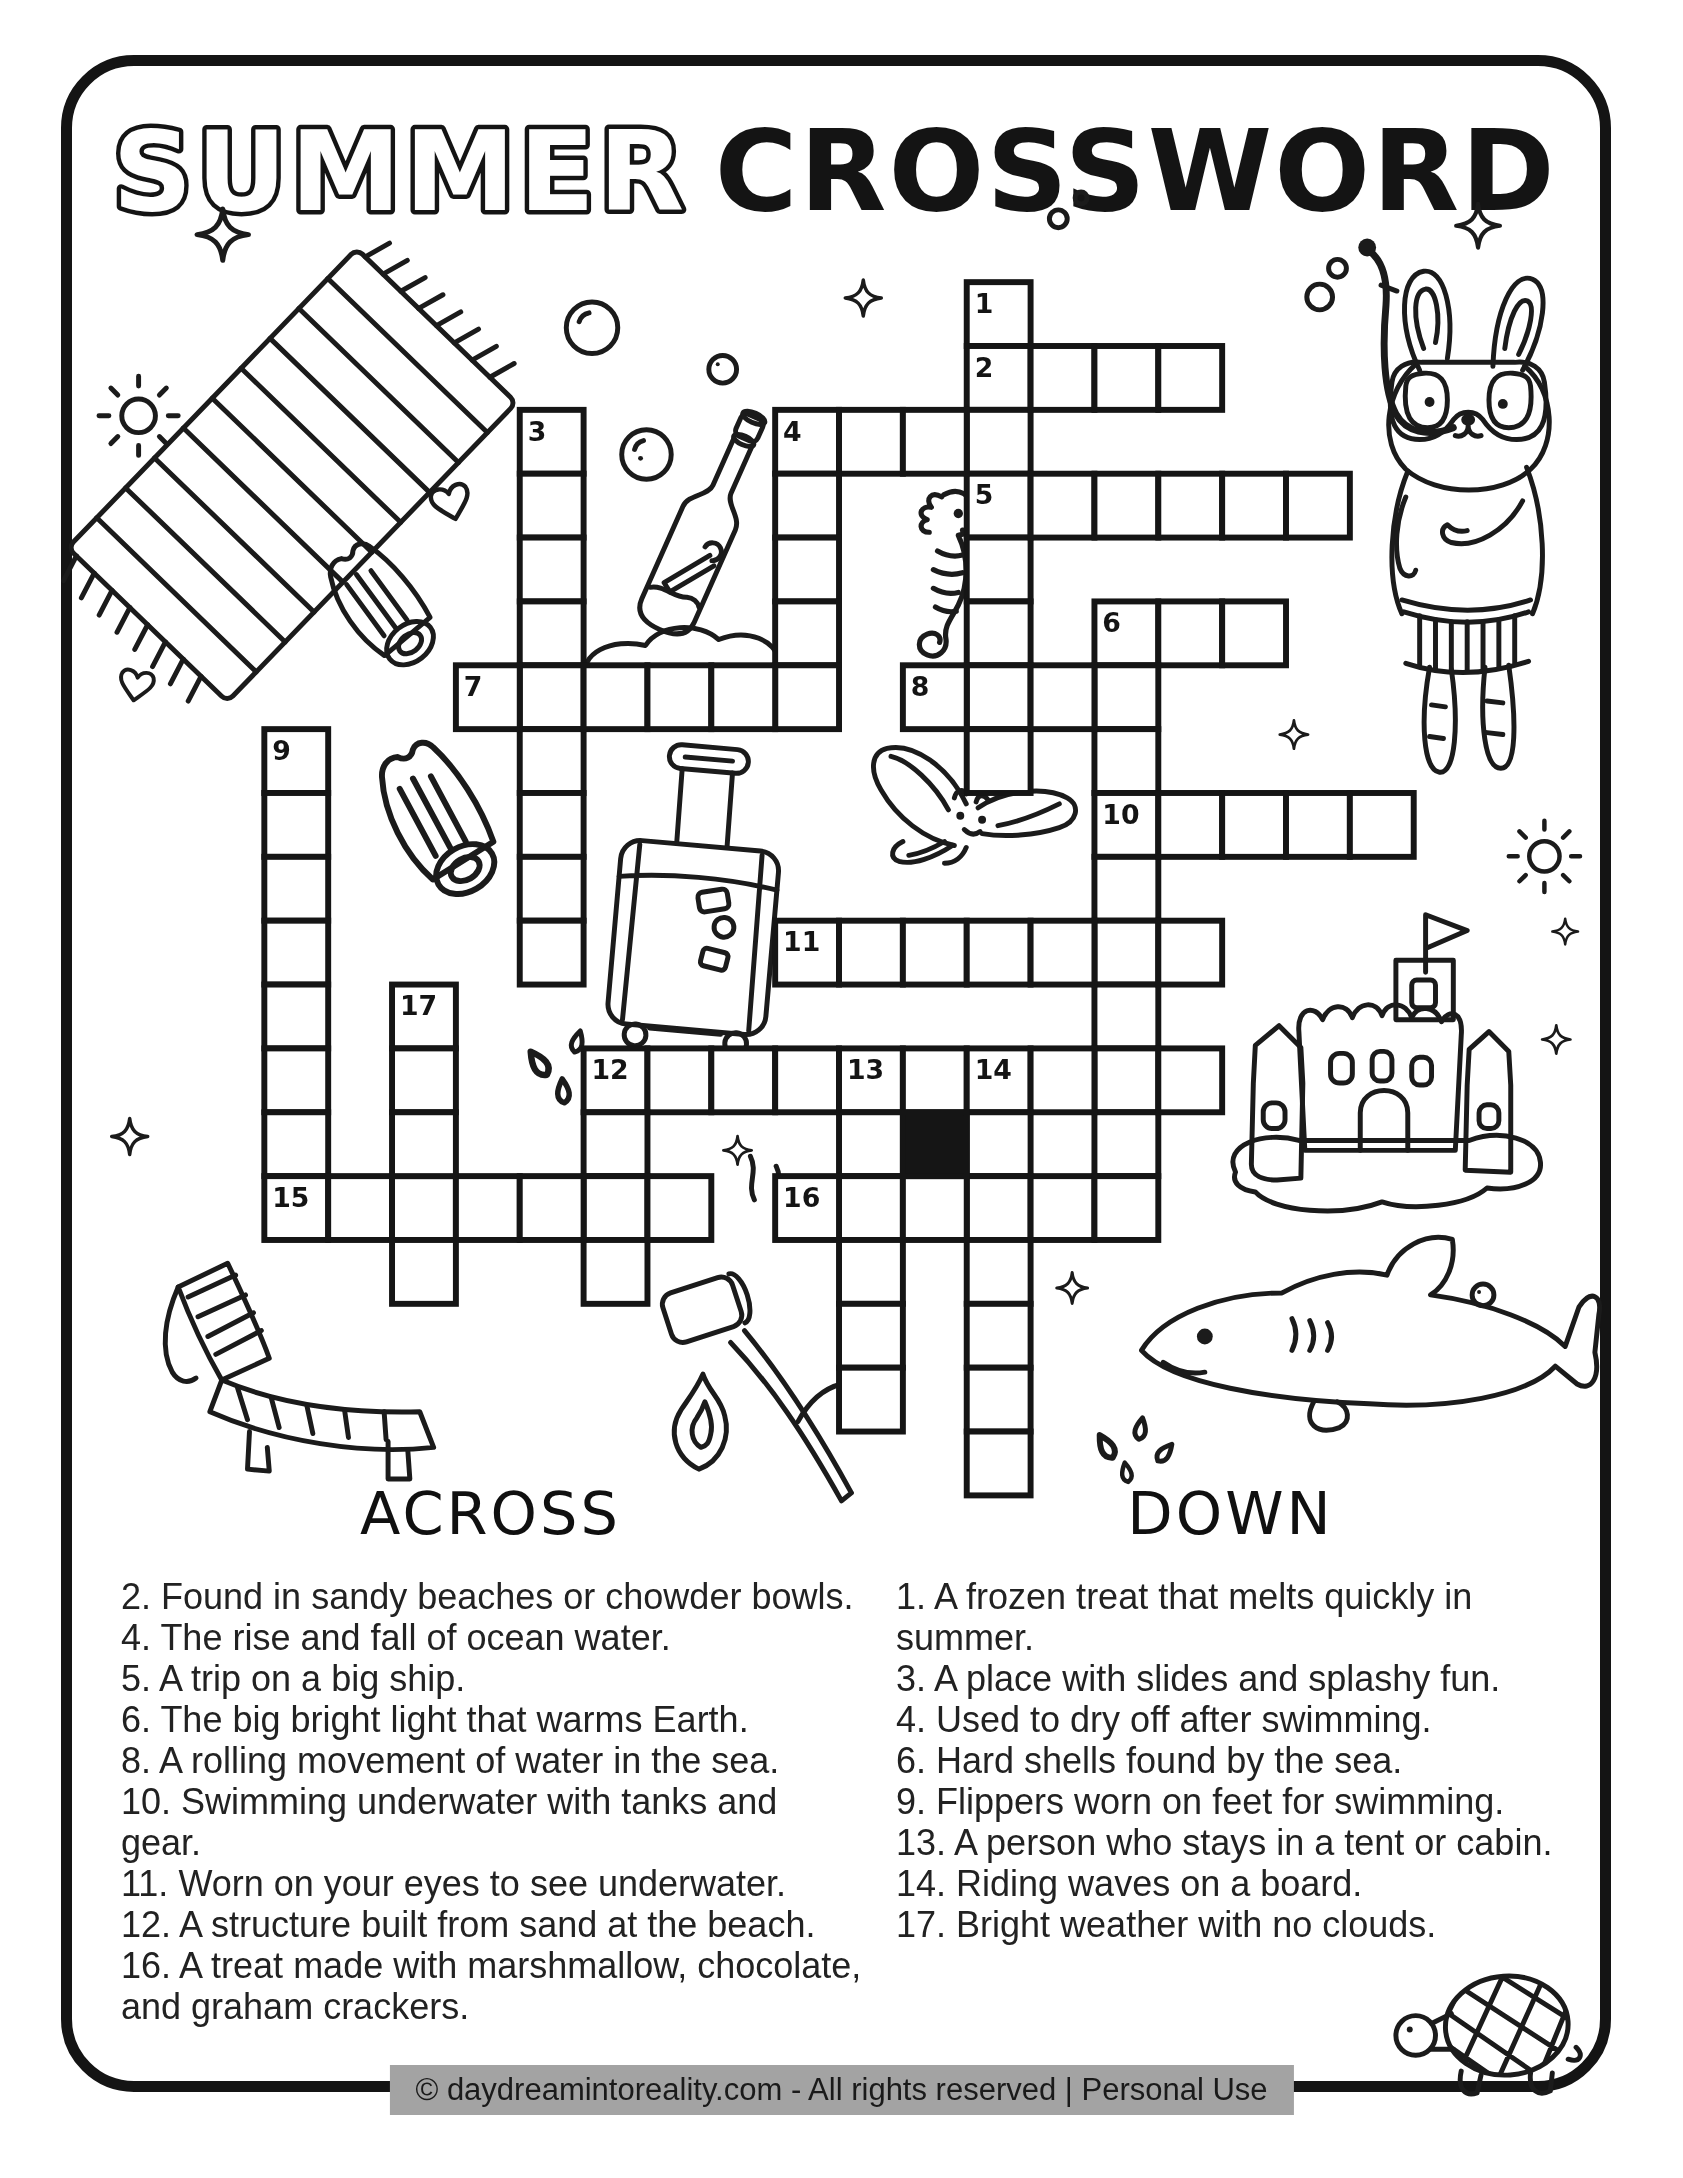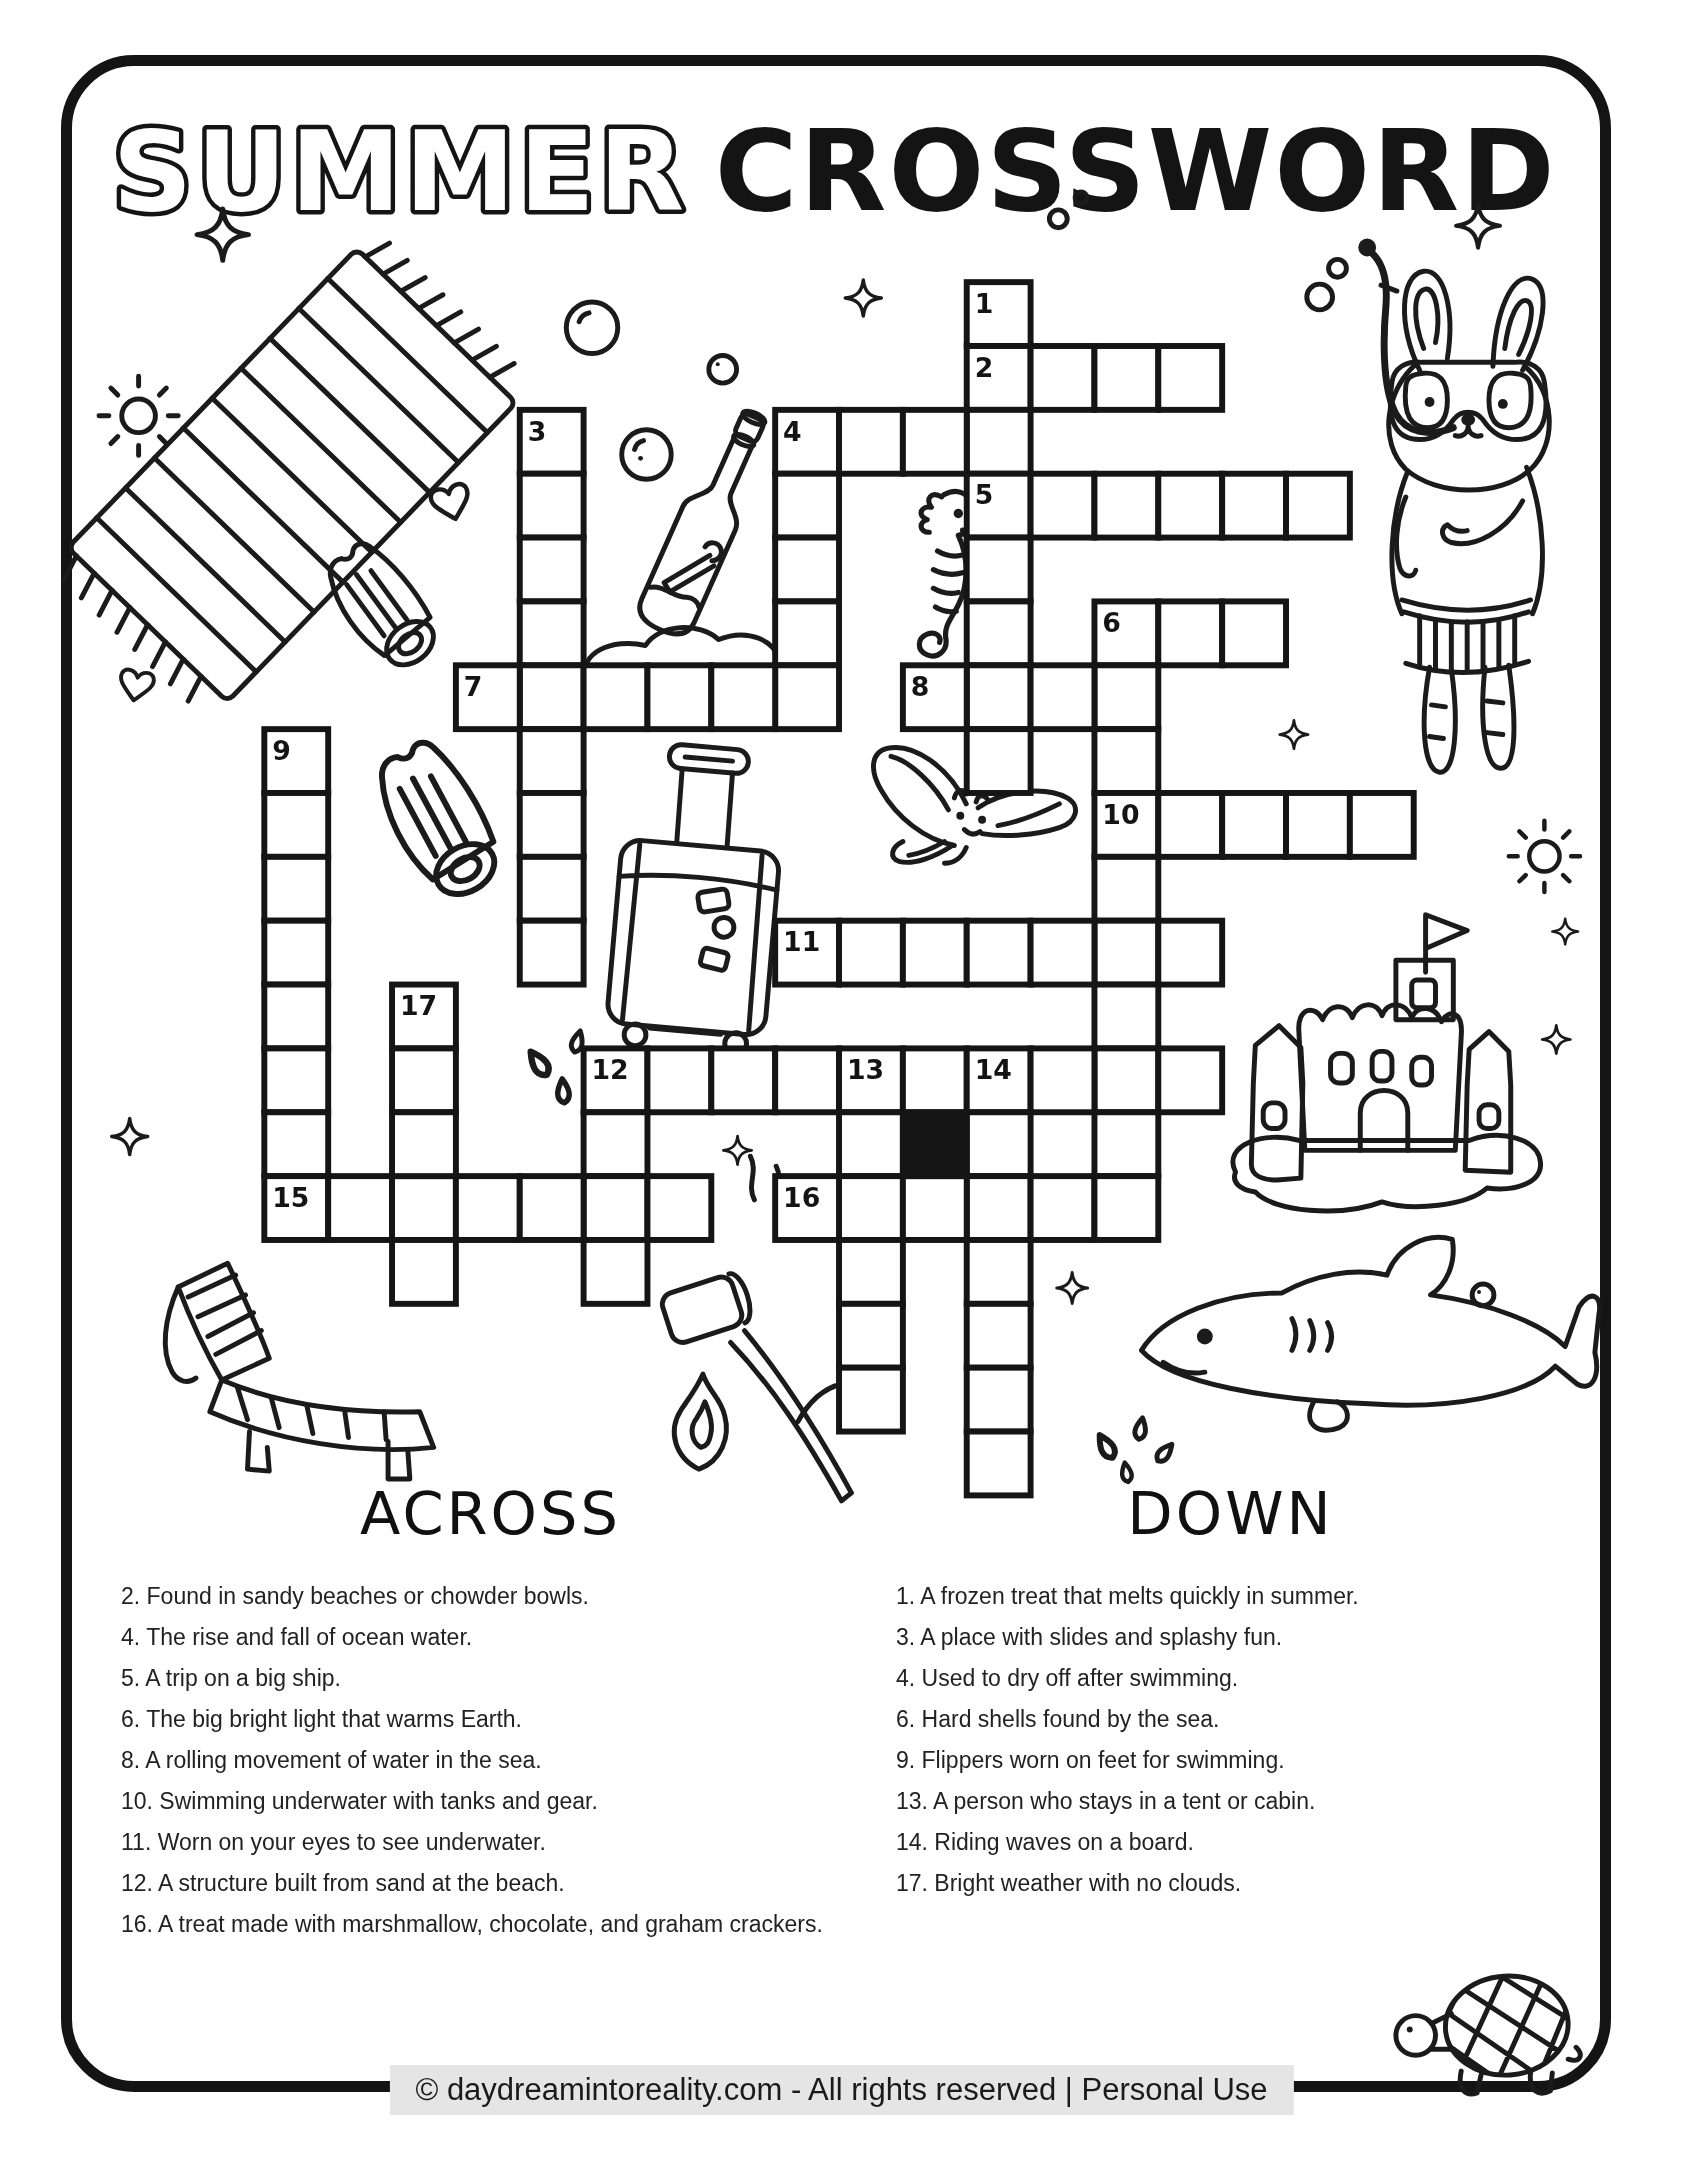--- a/index.html
+++ b/index.html
@@ -16,23 +16,23 @@
   #grid-layer rect.blk{fill:#151515;}
   #grid-layer text{fill:#141414;stroke:none;font-family:"DejaVu Sans",sans-serif;
        font-weight:bold;font-size:27px;}
   .hdr{position:absolute;font-family:"DejaVu Sans",sans-serif;font-weight:normal;
        font-size:59px;letter-spacing:3px;text-align:center;color:#101010;z-index:3;}
   #across-header{left:119px;top:1479px;width:743px;}
   #down-header{left:894px;top:1479px;width:673px;}
   .clues{position:absolute;top:1576px;z-index:3;}
   #across-clues{left:121px;width:744px;}
   #down-clues{left:896px;width:693px;}
-  .clue-line{font-size:23px;line-height:41px;color:#222222;}
+  .clue-line{font-size:36px;line-height:41px;color:#222222;}
   .footer{position:absolute;top:2065px;left:50%;transform:translateX(-50%);
-       background:#e5e5e5;padding:0 26px;font-size:31px;line-height:50px;
+       background:#a3a3a3;padding:0 26px;font-size:31px;line-height:50px;
        color:#1a1a1a;white-space:nowrap;z-index:5;}
 </style>
 </head>
 <body>
 
 <div class="page-border"></div>
 
 <svg class="art" width="1683" height="2178" viewBox="0 0 1700 2200">
   <defs>
     <path id="sparkle" d="M0,-26C2,-9 9,-2 26,0C9,2 2,9 0,26C-2,9 -9,2 -26,0C-9,-2 -2,-9 0,-26Z"></path>

